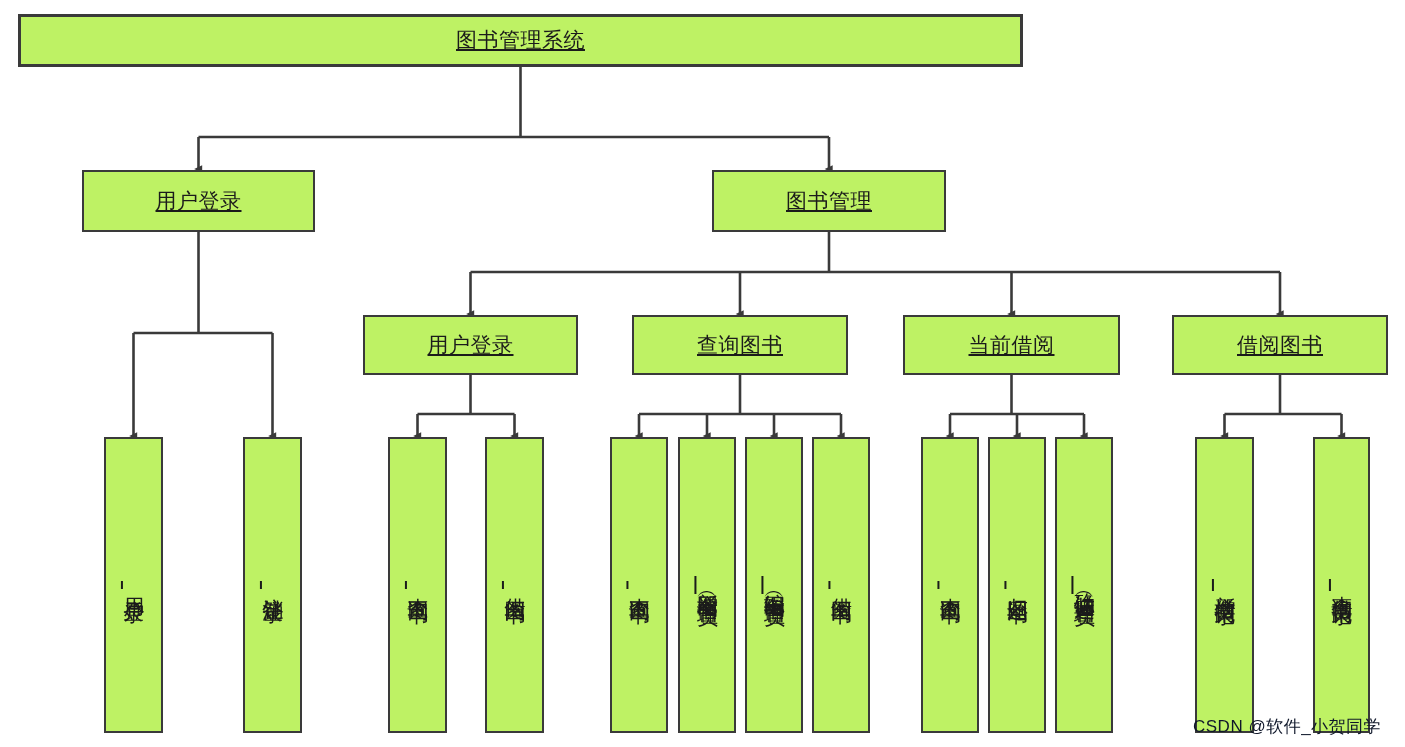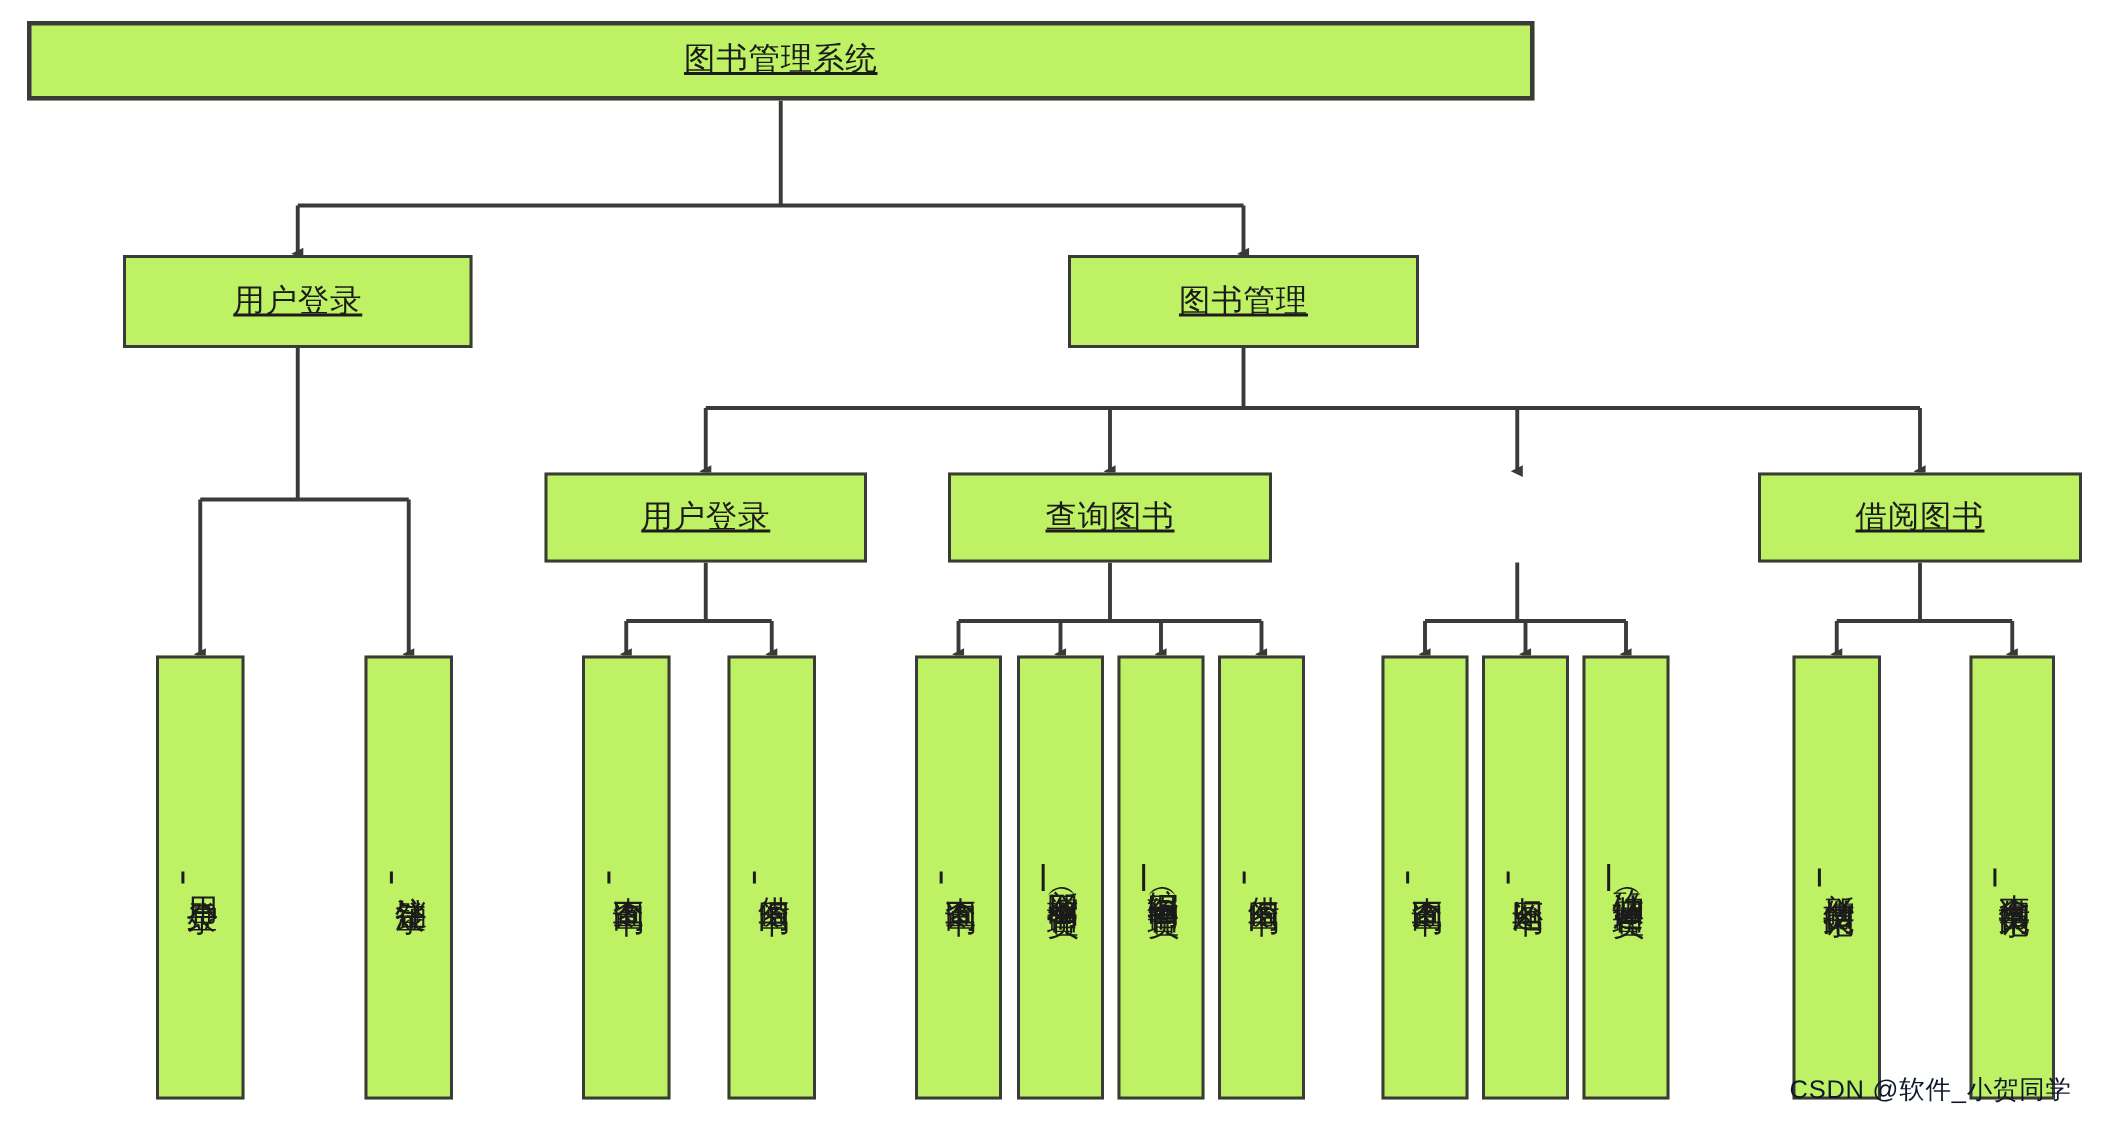--- a/index.html
+++ b/index.html
@@ -126,20 +126,23 @@
   <div class="node-box level-2" style="left: 712px; top: 170px; width: 234px; height: 62px;">
     <span class="node-label">图书管理</span>
   </div>
 
   <div class="node-box level-3" style="left: 363px; top: 315px; width: 215px; height: 60px;">
     <span class="node-label">用户登录</span>
   </div>
   <div class="node-box level-3" style="left: 632px; top: 315px; width: 216px; height: 60px;">
     <span class="node-label">查询图书</span>
   </div>
+  <div class="node-box level-3" style="left: 903px; top: 315px; width: 217px; height: 60px;">
+    <span class="node-label">当前借阅</span>
+  </div>
   <div class="node-box level-3" style="left: 1172px; top: 315px; width: 216px; height: 60px;">
     <span class="node-label">借阅图书</span>
   </div>
 
   <div class="node-box leaf" style="left: 104px; top: 437px; width: 59px; height: 296px;">
     <span class="node-label">用户登录</span>
   </div>
   <div class="node-box leaf" style="left: 243px; top: 437px; width: 59px; height: 296px;">
     <span class="node-label">注销登录</span>
   </div>

